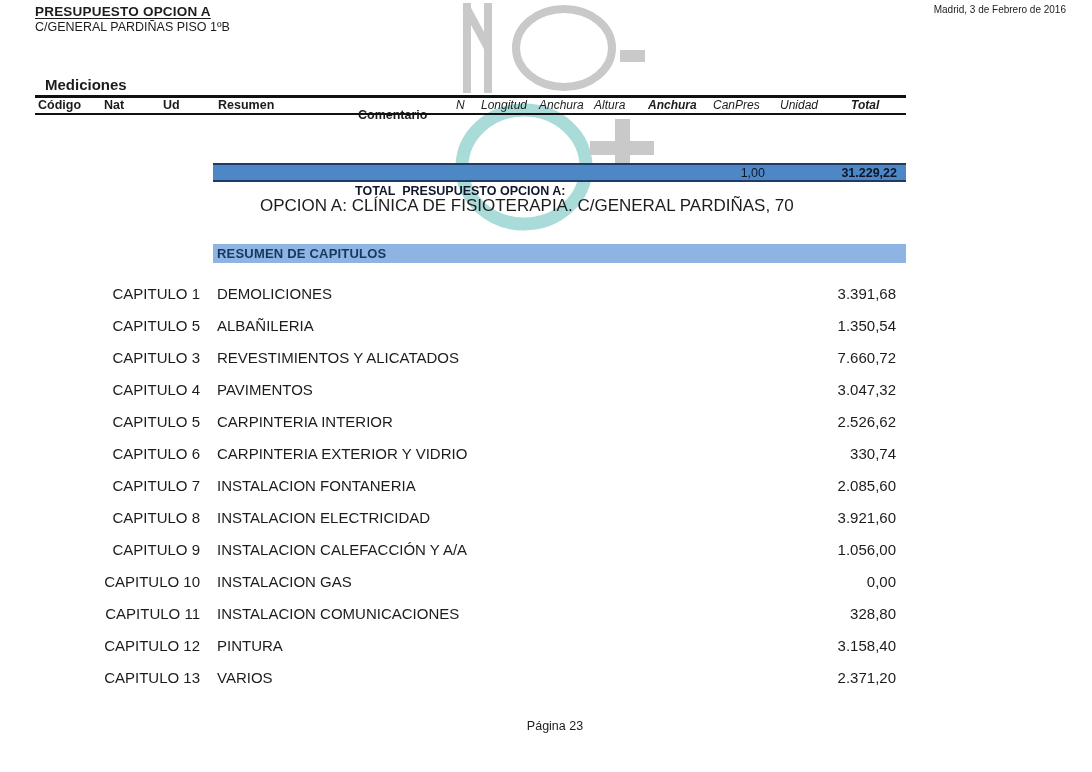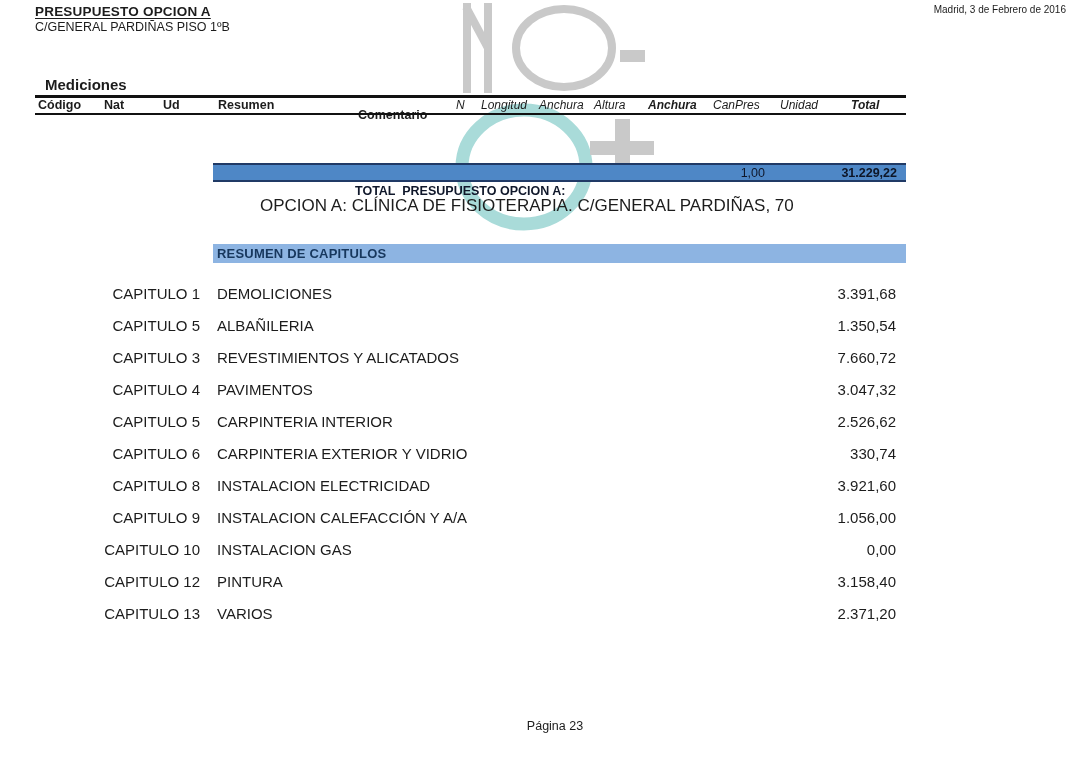--- a/index.html
+++ b/index.html
@@ -177,39 +177,49 @@
     <span class="ch-name">CARPINTERIA INTERIOR</span>
     <span class="ch-amount">2.526,62</span>
   </div>
 
   <div class="chapter-row">
     <span class="ch-label">CAPITULO 6</span>
     <span class="ch-name">CARPINTERIA EXTERIOR Y VIDRIO</span>
     <span class="ch-amount">330,74</span>
   </div>
 
+  <div class="chapter-row">
+    <span class="ch-label">CAPITULO 7</span>
+    <span class="ch-name">INSTALACION FONTANERIA</span>
+    <span class="ch-amount">2.085,60</span>
+  </div>
 
   <div class="chapter-row">
     <span class="ch-label">CAPITULO 8</span>
     <span class="ch-name">INSTALACION ELECTRICIDAD</span>
     <span class="ch-amount">3.921,60</span>
   </div>
 
   <div class="chapter-row">
     <span class="ch-label">CAPITULO 9</span>
     <span class="ch-name">INSTALACION CALEFACCIÓN Y A/A</span>
     <span class="ch-amount">1.056,00</span>
   </div>
 
   <div class="chapter-row">
     <span class="ch-label">CAPITULO 10</span>
     <span class="ch-name">INSTALACION GAS</span>
     <span class="ch-amount">0,00</span>
   </div>
 
+  <div class="chapter-row">
+    <span class="ch-label">CAPITULO 11</span>
+    <span class="ch-name">INSTALACION COMUNICACIONES</span>
+    <span class="ch-amount">328,80</span>
+  </div>
 
   <div class="chapter-row">
     <span class="ch-label">CAPITULO 12</span>
     <span class="ch-name">PINTURA</span>
     <span class="ch-amount">3.158,40</span>
   </div>
 
   <div class="chapter-row">
     <span class="ch-label">CAPITULO 13</span>
     <span class="ch-name">VARIOS</span>

